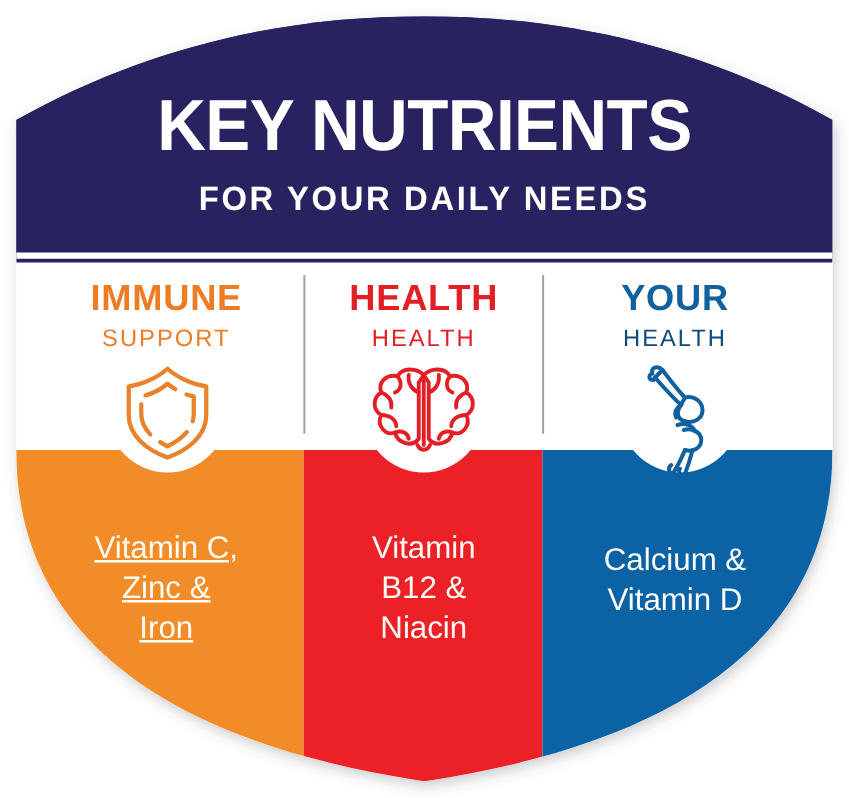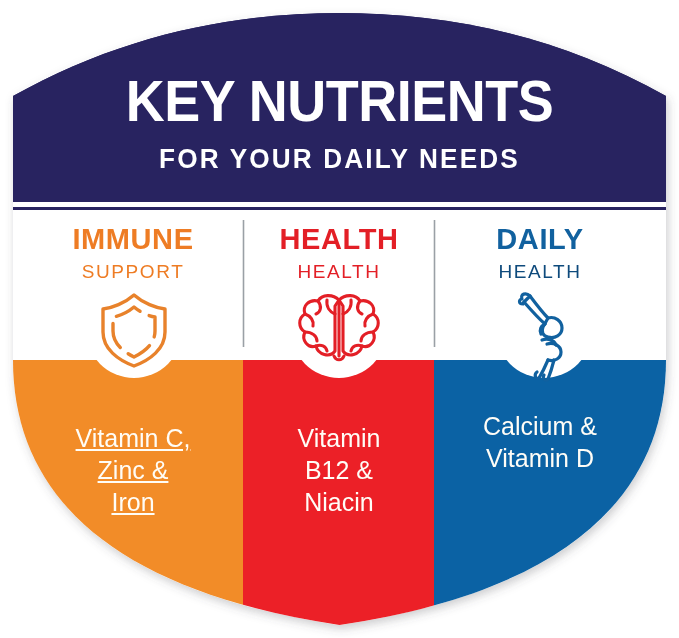--- a/index.html
+++ b/index.html
@@ -34,21 +34,21 @@
   #immune-title{left:33px;top:225px;width:200px;color:#EE7C24;}
   #immune-sub{left:33px;top:262px;width:200px;color:#EE7C24;}
   #brain-title{left:243px;top:225px;width:192px;color:#E31F26;}
   #brain-sub{left:243px;top:262px;width:192px;color:#E31F26;}
   #bone-title{left:440px;top:225px;width:200px;color:#11619F;}
   #bone-sub{left:440px;top:262px;width:200px;color:#0E4A7C;}
 
   .nut{font-size:25px;font-weight:normal;color:#FFFDF7;line-height:1.28;}
   #immune-nutrients{left:33px;top:422px;width:200px;text-decoration:underline;}
   #brain-nutrients{left:243px;top:422px;width:192px;}
-  #bone-nutrients{left:440px;top:410px;width:200px;}
+  #bone-nutrients{left:440px;top:432px;width:200px;}
 </style>
 </head>
 <body>
 
 <svg id="infographic" viewBox="0 0 679 638">
   <defs>
 
     <path id="shieldPath" d="M 13,96
          C 120,36 230,13 339.5,13
          C 449,13 559,36 666,96
@@ -155,21 +155,21 @@
 
   <div class="lbl" id="title-main">KEY NUTRIENTS</div>
   <div class="lbl" id="title-sub">FOR YOUR DAILY NEEDS</div>
 
   <div class="lbl cat-sub" id="immune-sub">SUPPORT</div>
   <div class="lbl cat-title" id="immune-title">IMMUNE</div>
 
   <div class="lbl cat-title" id="brain-title">HEALTH</div>
   <div class="lbl cat-sub" id="brain-sub">HEALTH</div>
 
-  <div class="lbl cat-title" id="bone-title">DAILY</div>
+  <div class="lbl cat-title" id="bone-title">YOUR</div>
   <div class="lbl cat-sub" id="bone-sub">HEALTH</div>
 
   <div class="lbl nut" id="immune-nutrients">Vitamin C,
 Zinc &amp;
 Iron</div>
   <div class="lbl nut" id="brain-nutrients">Vitamin
 B12 &amp;
 Niacin</div>
   <div class="lbl nut" id="bone-nutrients">Calcium &amp;
 Vitamin D</div>

